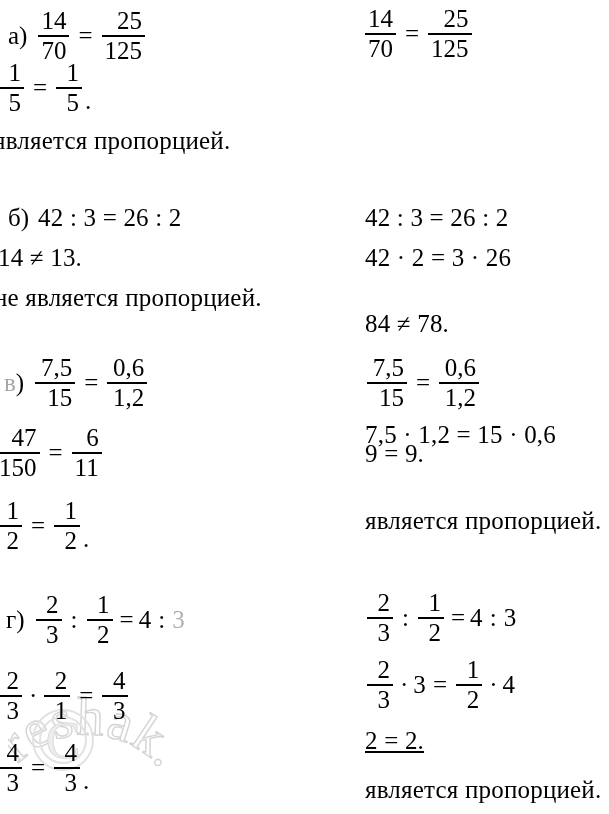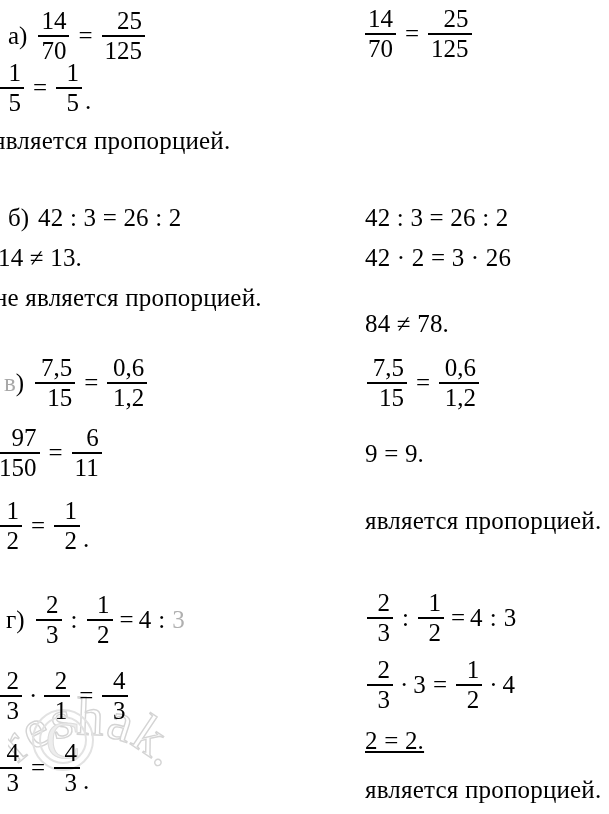--- a/index.html
+++ b/index.html
@@ -177,21 +177,21 @@
       <span class="op">=</span>
       <span class="frac wide">
         <span class="num">0,6</span>
         <span class="bar"></span>
         <span class="den">1,2</span>
       </span>
     </div>
 
     <div class="line" style="left:-6px; top:425px;">
       <span class="frac wide">
-        <span class="num">97</span>
+        <span class="num">47</span>
         <span class="bar"></span>
         <span class="den">150</span>
       </span>
       <span class="op">=</span>
       <span class="frac">
         <span class="num">6</span>
         <span class="bar"></span>
         <span class="den">11</span>
       </span>
     </div>
@@ -303,20 +303,23 @@
         <span class="den">15</span>
       </span>
       <span class="op">=</span>
       <span class="frac wide">
         <span class="num">0,6</span>
         <span class="bar"></span>
         <span class="den">1,2</span>
       </span>
     </div>
 
+    <div class="line" style="left:60px; top:422px;">
+      <span class="txt">7,5 · 1,2 = 15 · 0,6</span>
+    </div>
 
     <div class="line" style="left:60px; top:441px;font-family:Liberation Serif, serif;">
       <span class="txt">9 = 9.</span>
     </div>
 
     <div class="line" style="left:60px; top:508px;">
       <span class="txt sentence">является пропорцией.</span>
     </div>
 
     <div class="line" style="left:60px; top:590px;">

